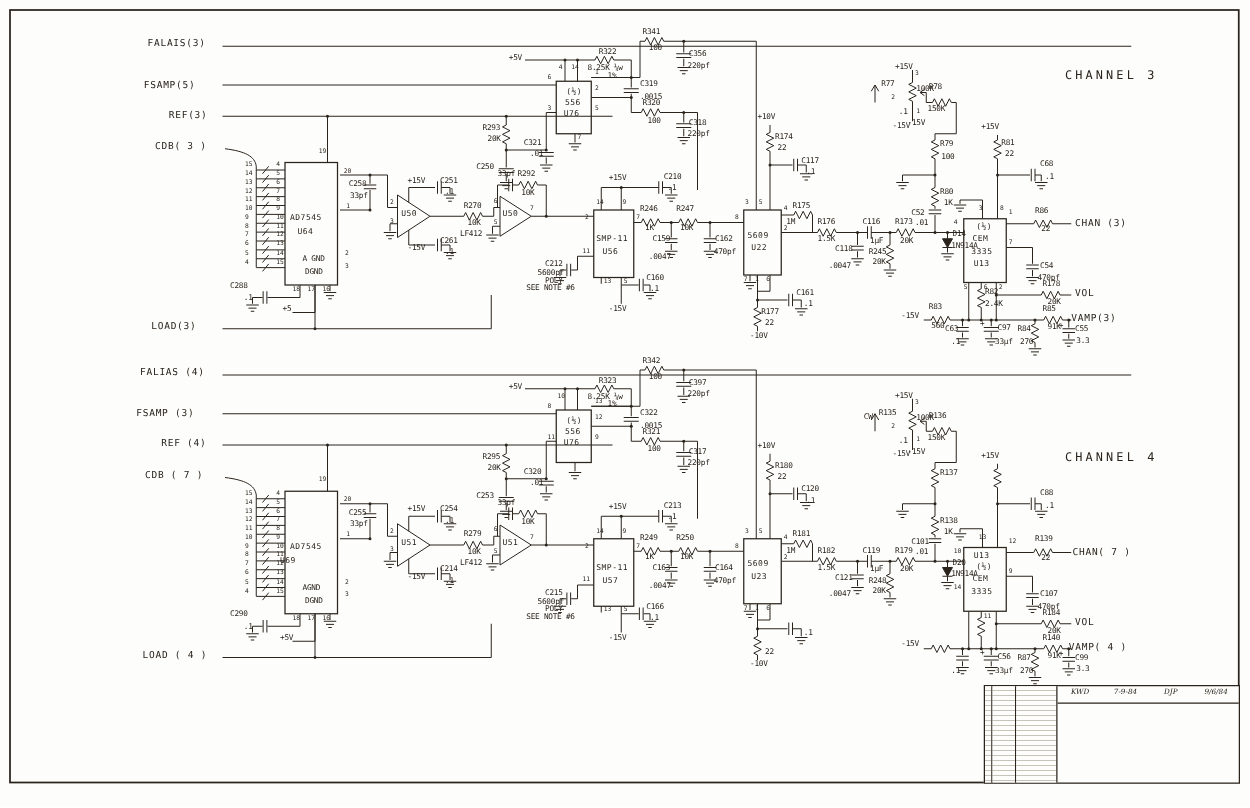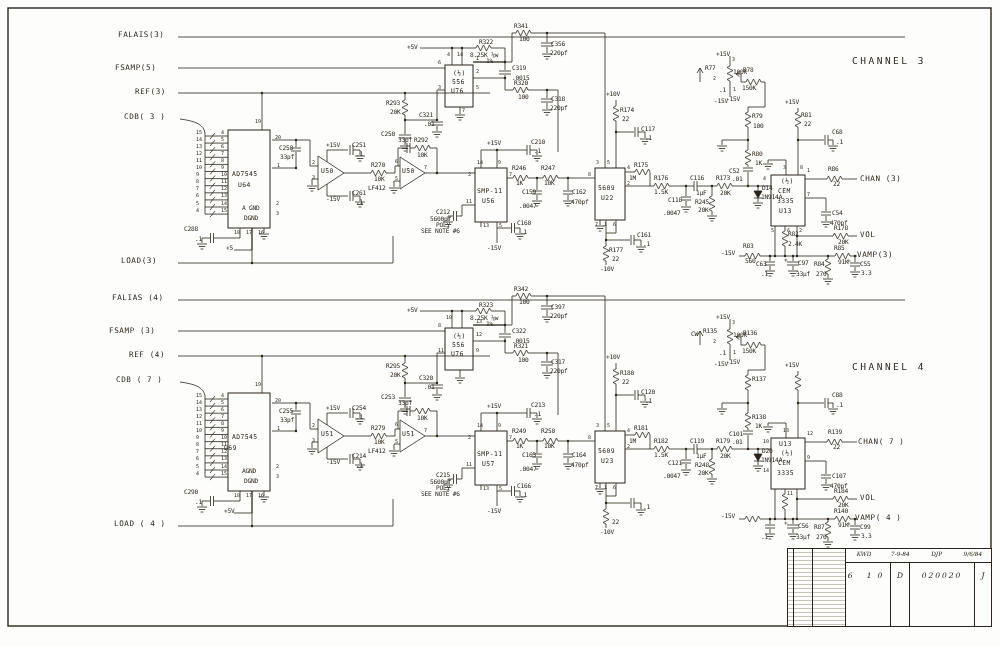--- a/index.html
+++ b/index.html
@@ -651,26 +651,20 @@
     <div class="strip s1"></div>
     <div class="strip s2"></div>
     <div class="strip s3"></div>
     <div id="tmain">
       <div class="trow3">
         <span>KWD</span>
         <span>7-9-84</span>
         <span>DJP</span>
         <span>9/6/84</span>
       </div>
-      <div class="trow4">
-        <span class="c-sheet"><span>6</span> <span>10</span></span>
-        <span class="c-size">D</span>
-        <span class="c-num">020020</span>
-        <span class="c-rev">J</span>
-      </div>
     </div>
   </div>
 
 </div>
 
 <style>
   #drawing .box rect{stroke:#2a241d;stroke-width:1;fill:none;}
   #drawing .dot circle{fill:#2a241d;stroke:none;}
 </style>
 

